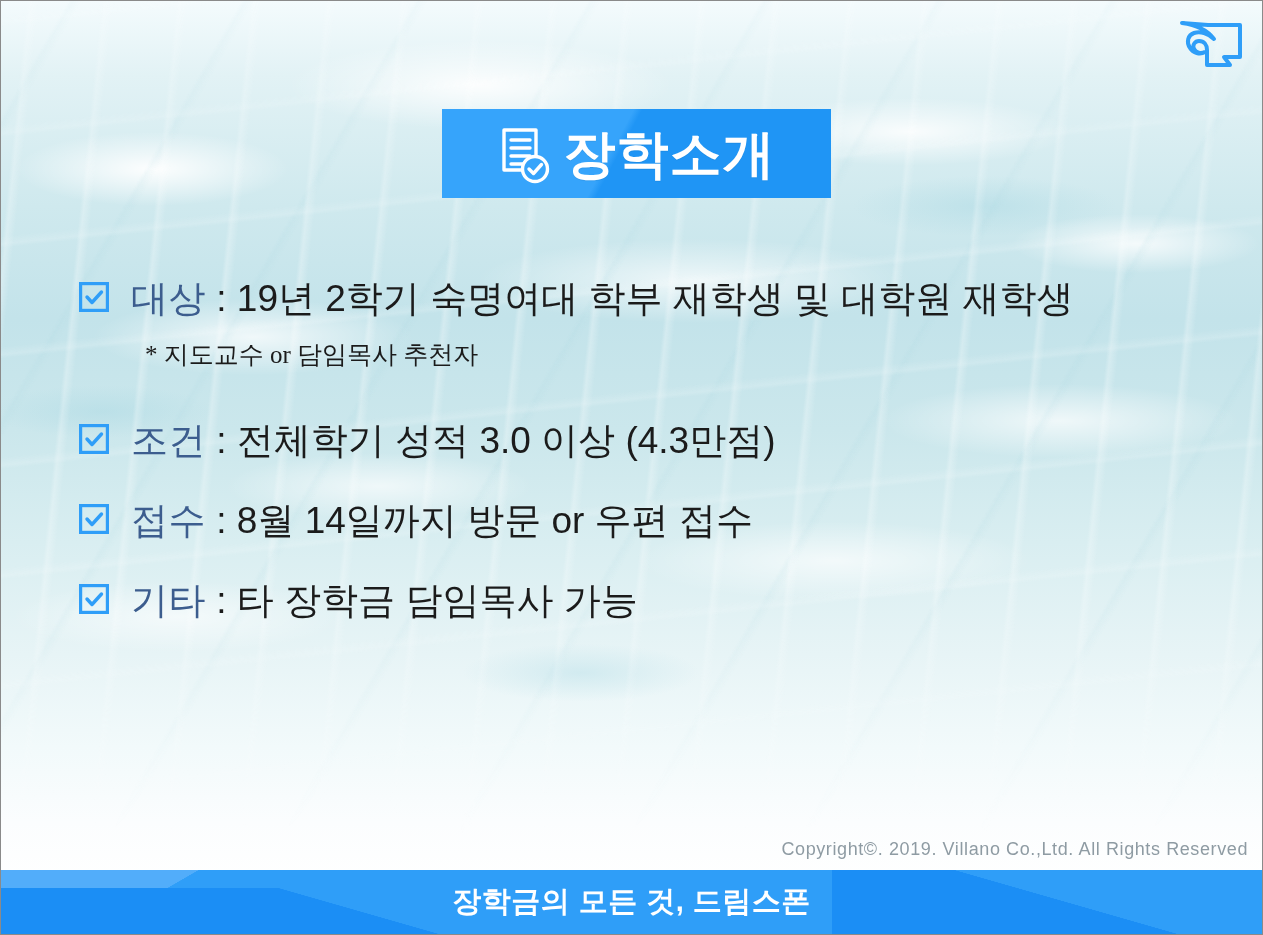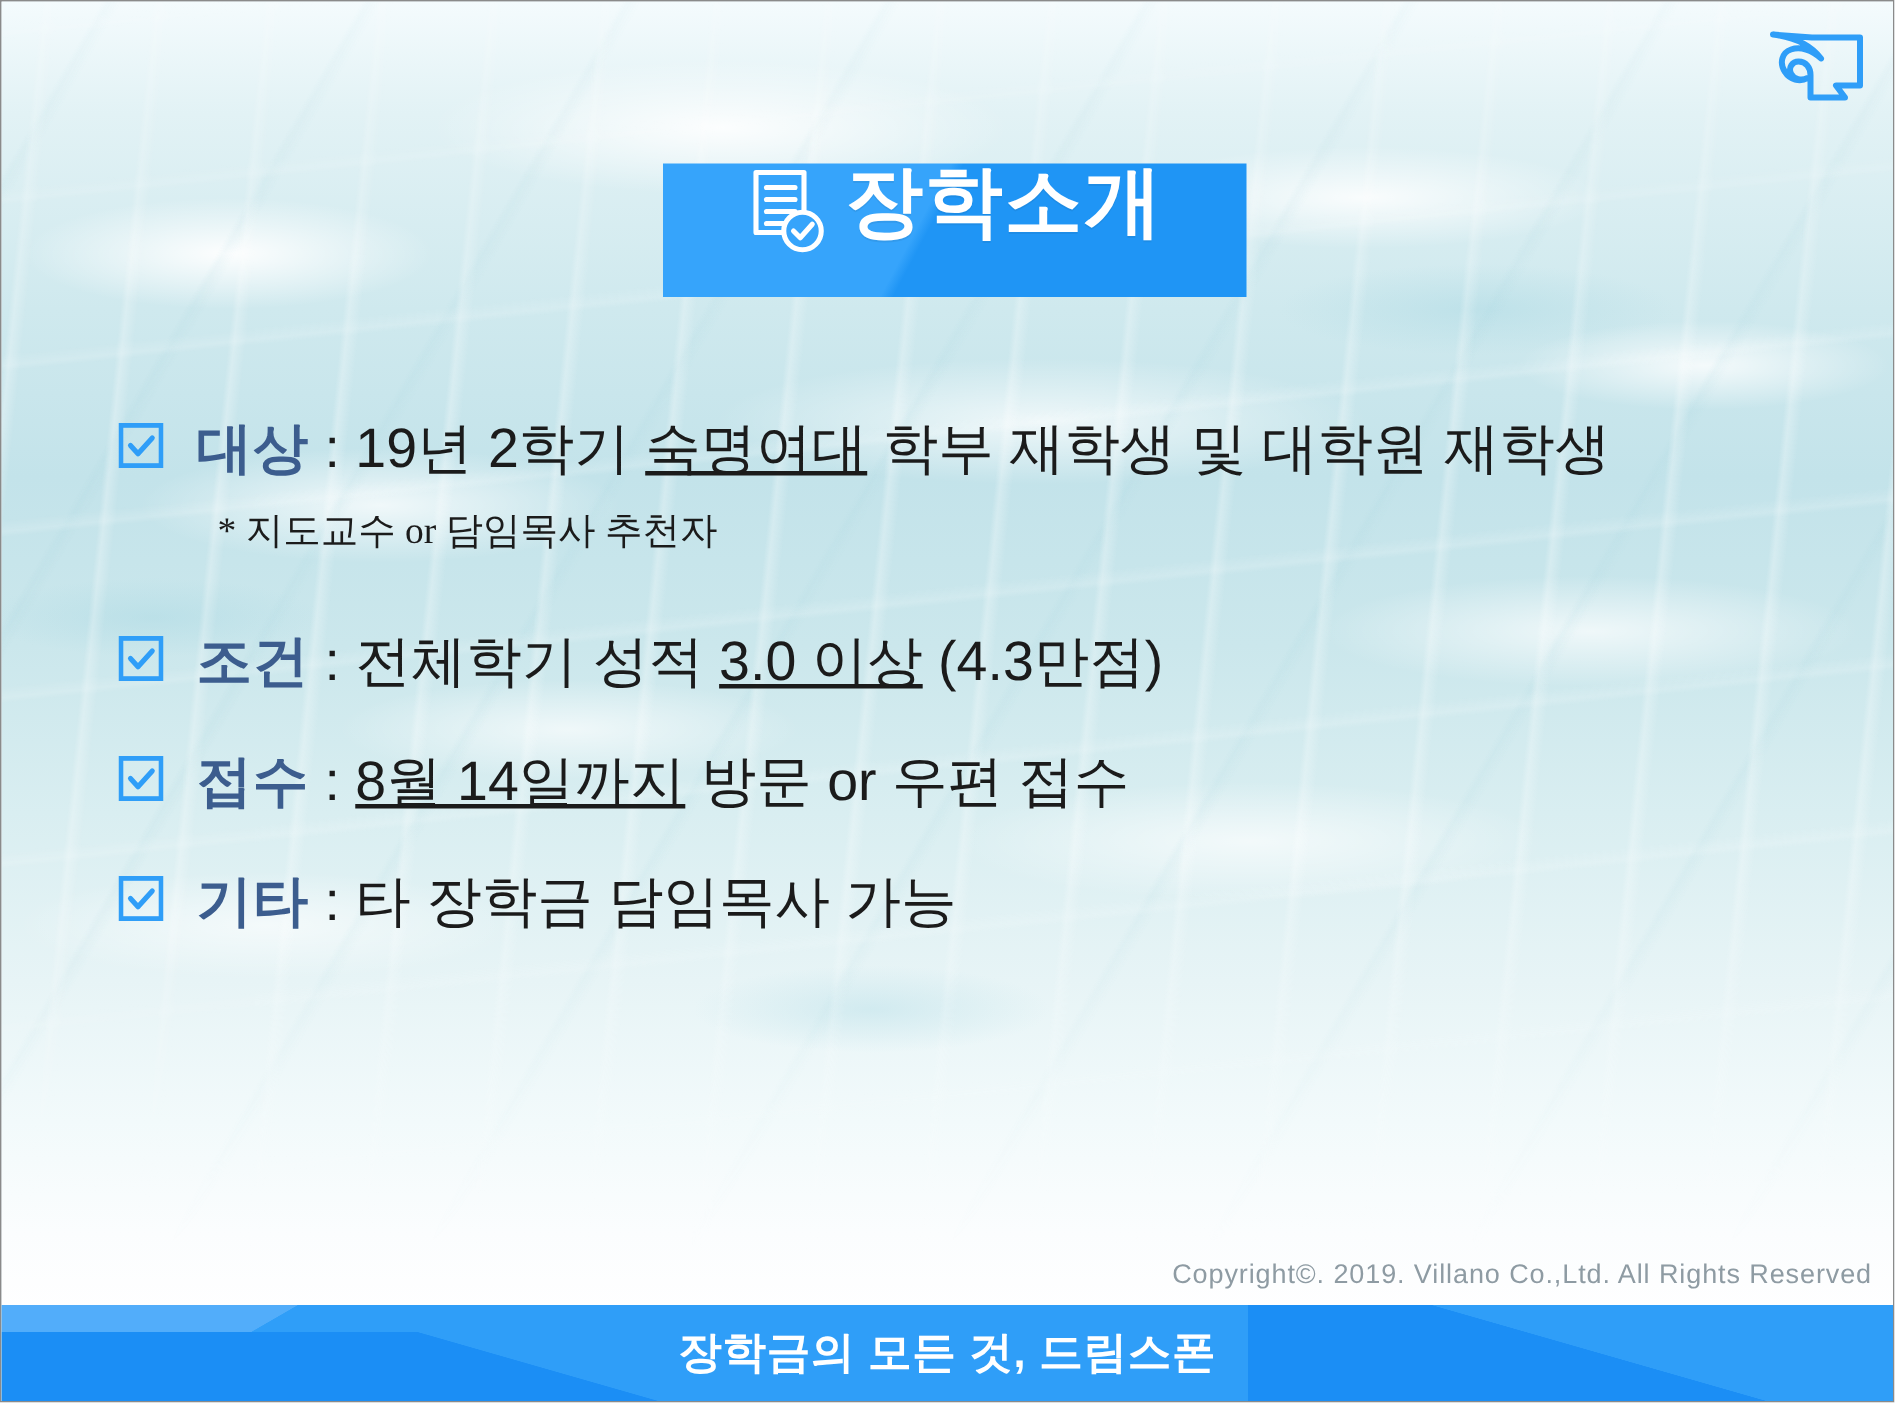--- a/index.html
+++ b/index.html
@@ -87,20 +87,21 @@
 
   
   .title-banner {
     position: absolute;
     left: 441px;
     top: 108px;
     width: 389px;
     height: 89px;
     background: linear-gradient(118deg, #36a4fb 0%, #36a4fb 44%, #1f95f5 46%, #1f95f5 100%);
     display: flex;
+    align-items: center;
     justify-content: center;
     gap: 14px;
   }
   .title-icon { width: 52px; height: 58px; flex: 0 0 auto; margin-top: 2px; }
   .title-text {
     color: #ffffff;
     font-size: 52px;
     font-weight: bold;
     letter-spacing: 1px;
     line-height: 1;
@@ -130,25 +131,25 @@
   }
   .row-body { flex: 1 1 auto; }
   .line {
     font-size: 37px;
     line-height: 52px;
     color: #1b1b1b;
     white-space: nowrap;
   }
   .label {
     color: #3c5d8e;
-    font-weight: bold;
+    font-weight: normal;
     letter-spacing: .5px;
   }
   .colon { color: #1b1b1b; }
-  .em { text-decoration: underline; text-underline-offset: 3px; }
+  .em { text-underline-offset: 3px; }
   .subline {
     font-size: 25px;
     line-height: 52px;
     color: #1b1b1b;
     padding-left: 14px;
     margin-top: 4px;
     white-space: nowrap;
     font-family: Liberation Serif, serif;
   }
 

